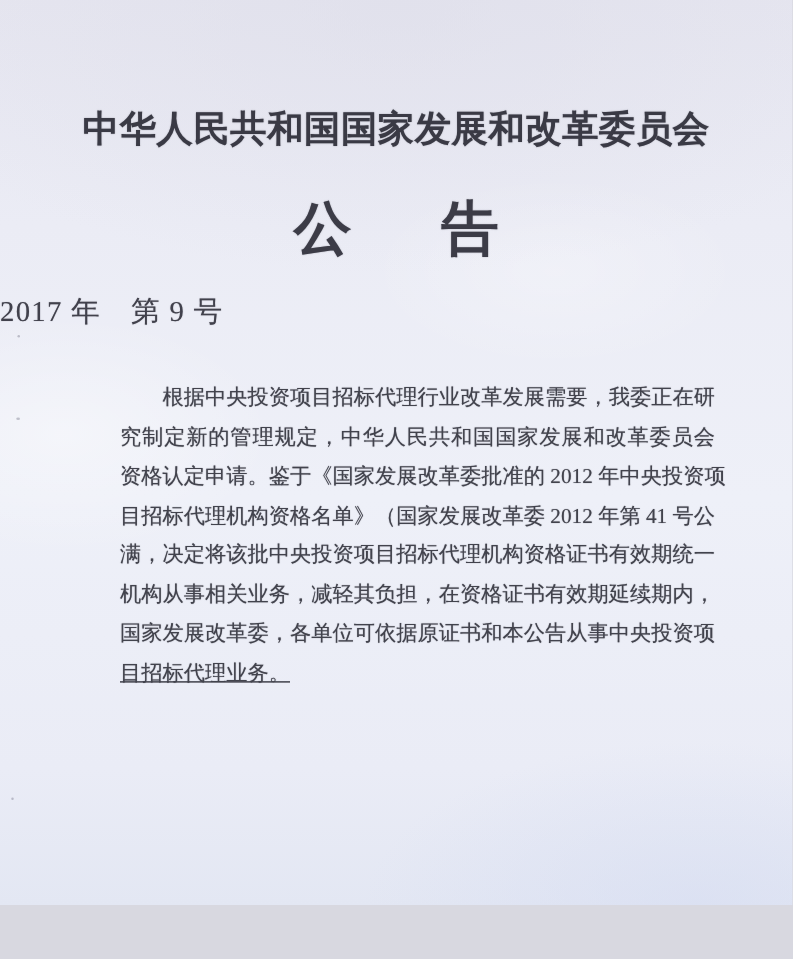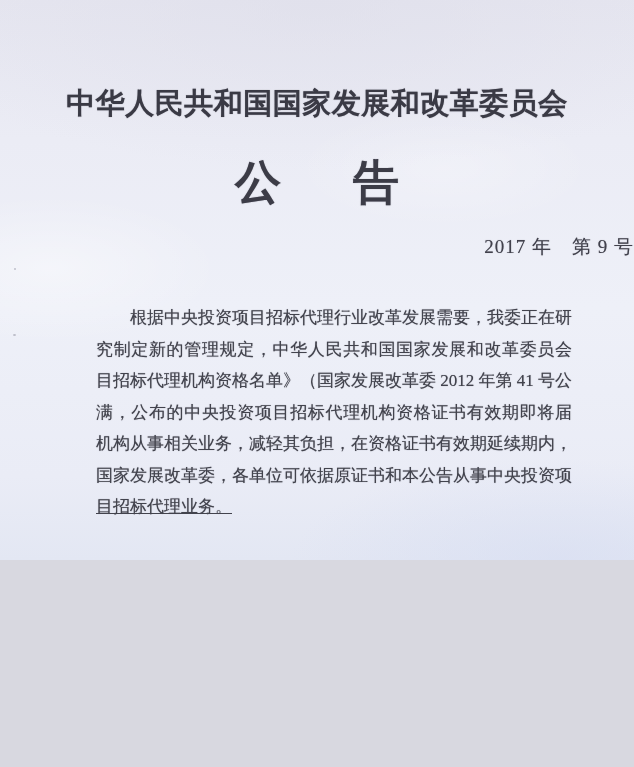--- a/index.html
+++ b/index.html
@@ -3,21 +3,21 @@
 <meta charset="utf-8">
 <style>
   html, body {
     margin: 0;
     padding: 0;
     background: #d8d8e0;
   }
   .paper {
     position: relative;
     width: 634px;
-    height: 560px;
+    height: 724px;
     overflow: hidden;
     font-family: "Liberation Serif", serif;
     color: #3f4049;
     background:
       radial-gradient(130% 55% at 50% 0%, rgba(221,221,233,0.55) 0%, rgba(221,221,233,0) 55%),
       radial-gradient(70% 30% at 88% 100%, rgba(213,220,242,0.55) 0%, rgba(213,220,242,0) 60%),
       radial-gradient(45% 22% at 8% 48%, rgba(255,255,255,0.40) 0%, rgba(255,255,255,0) 60%),
       radial-gradient(40% 18% at 70% 30%, rgba(255,255,255,0.25) 0%, rgba(255,255,255,0) 60%),
       linear-gradient(180deg, #e6e6f0 0%, #ebecf5 25%, #eef0f8 55%, #eaecf6 85%, #e3e7f3 100%);
   }
@@ -45,22 +45,22 @@
     font-size: 46px;
     font-weight: bold;
     color: #3c3c47;
     text-shadow: 0 0 1px rgba(60,60,71,0.5);
   }
   .issue {
     position: absolute;
     top: 234px;
     left: 0;
     right: 0;
-    text-align: right;
-    font-size: 19px;
+    text-align: left;
+    font-size: 23px;
     letter-spacing: 1px;
     color: #41414c;
     text-shadow: 0 0 0.8px rgba(65,65,76,0.5);
     white-space: nowrap;
   }
   .body-block {
     position: absolute;
     top: 302px;
     left: 64px;
     width: 508px;
@@ -102,22 +102,23 @@
   <div class="doc-title">
     <span>公</span>
     <span>告</span>
   </div>
 
   <div class="issue">2017 年　第 9 号</div>
 
   <div class="body-block">
     <div class="bline indent">根据中央投资项目招标代理行业改革发展需要，我委正在研</div>
     <div class="bline">究制定新的管理规定，中华人民共和国国家发展和改革委员会</div>
+    <div class="bline">资格认定申请。鉴于《国家发展改革委批准的 2012 年中央投资项</div>
     <div class="bline">目招标代理机构资格名单》（国家发展改革委 2012 年第 41 号公</div>
-    <div class="bline">满，公布的中央投资项目招标代理机构资格证书有效期即将届</div>
+    <div class="bline">满，决定将该批中央投资项目招标代理机构资格证书有效期统一</div>
     <div class="bline">机构从事相关业务，减轻其负担，在资格证书有效期延续期内，</div>
     <div class="bline">国家发展改革委，各单位可依据原证书和本公告从事中央投资项</div>
     <div class="bline last">目招标代理业务。</div>
   </div>
 
   <div class="speck s1"></div>
   <div class="speck s2"></div>
   <div class="speck s3"></div>
 
 </div>

